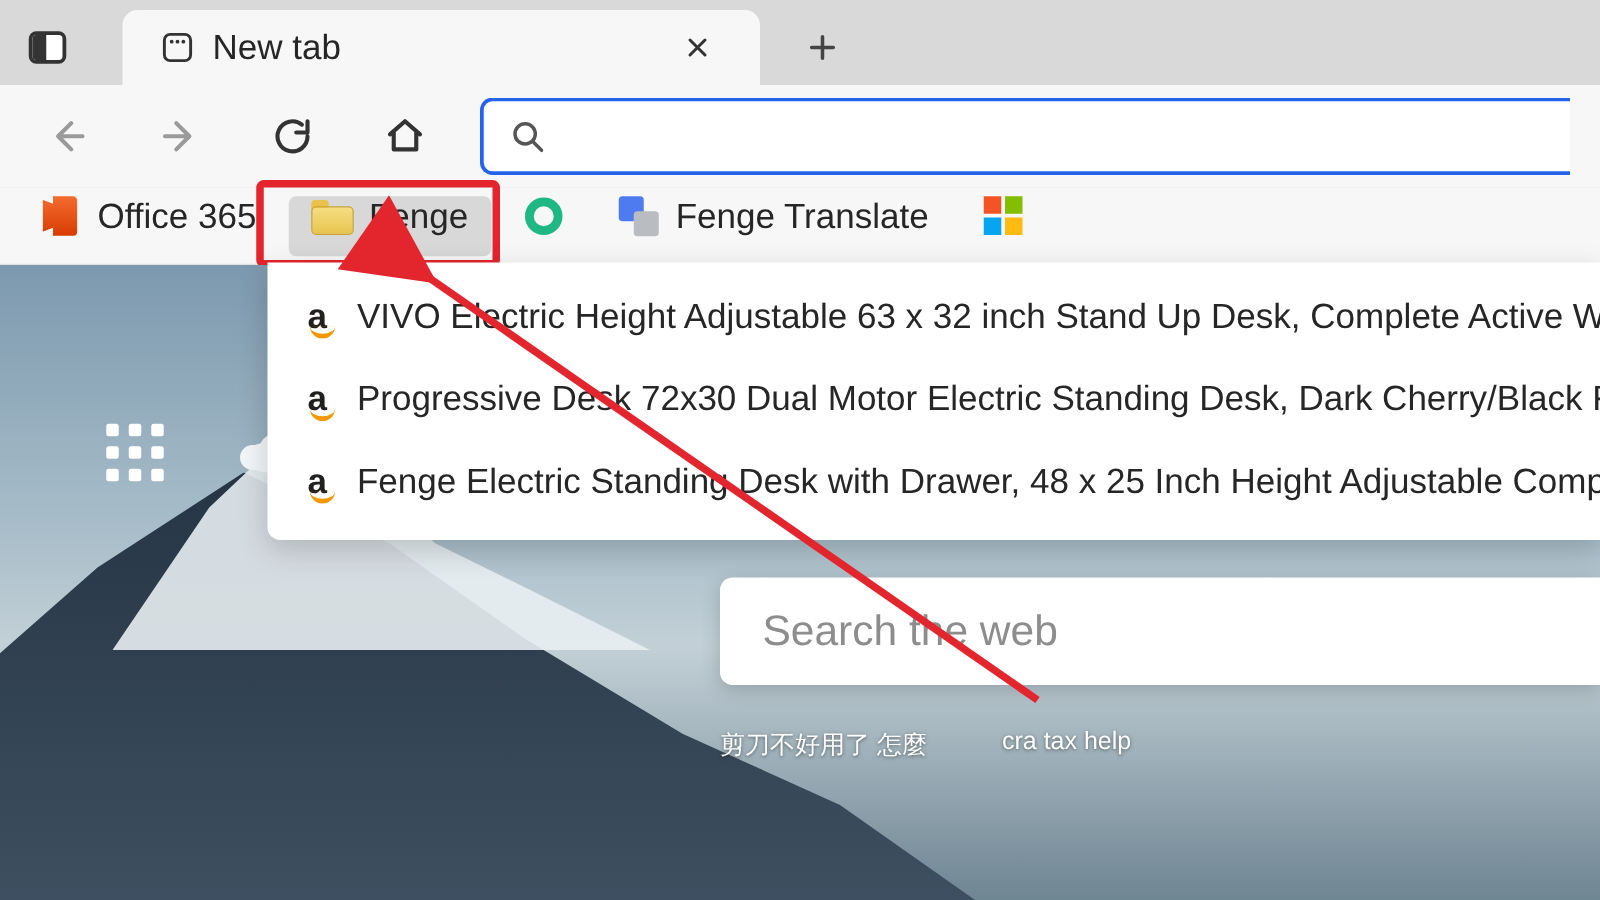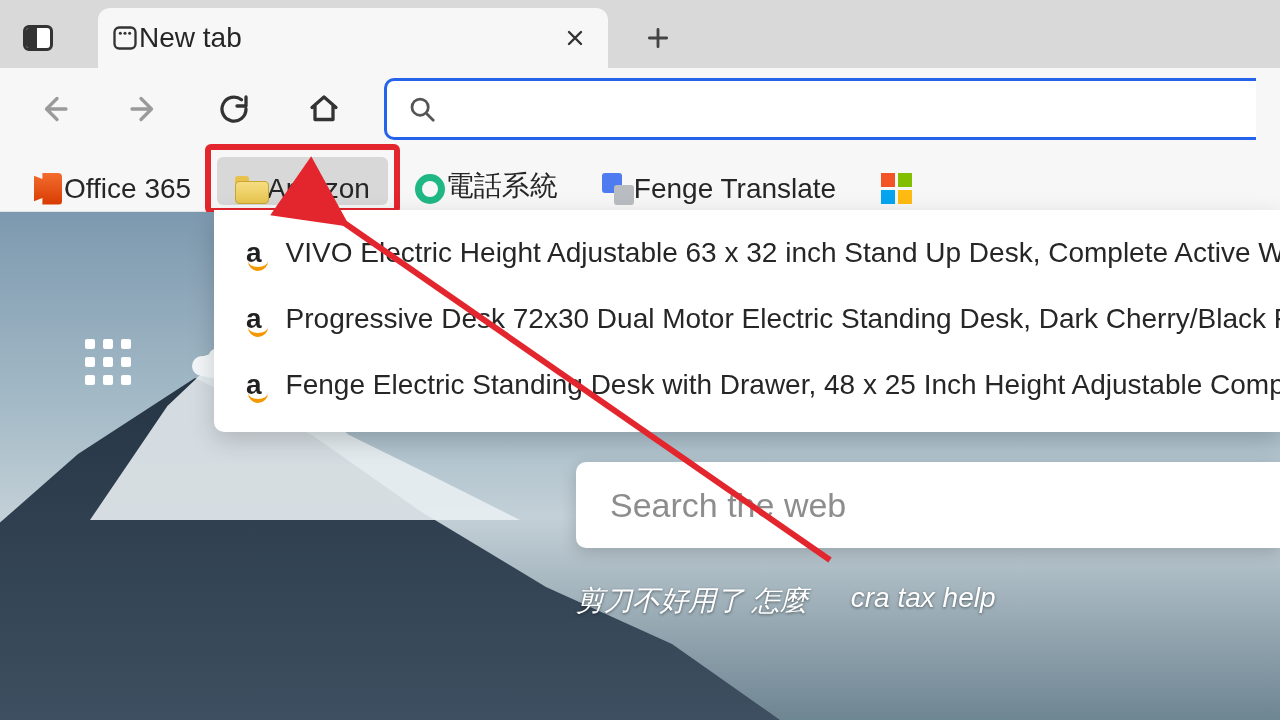--- a/index.html
+++ b/index.html
@@ -9,25 +9,25 @@
   
   .tabstrip {
     display: flex; align-items: flex-end; height: 68px;
     background: #d9d9d9; padding-left: 8px;
   }
   .tabs-btn {
     width: 60px; height: 60px; display: grid; place-items: center;
     border-radius: 8px; margin-right: 30px;
   }
   .tab {
-    display: flex; align-items: center; 
+    display: flex; align-items: center; gap: 14px;
     height: 60px; width: 510px;
     background: #f7f7f7;
     border-top-left-radius: 12px; border-top-right-radius: 12px;
-    padding: 0 13px;
+    padding: 0 30px;
     color: #262626; font-size: 28px;
   }
   .tab .close { margin-left: auto; width: 40px; height: 40px; display: grid; place-items: center; border-radius: 6px; }
   .newtab-btn {
     width: 60px; height: 60px; display: grid; place-items: center;
     margin-left: 20px;
   }
 
   
   .navrow {
@@ -49,21 +49,21 @@
   
   .favbar {
     display: flex; align-items: center;
     height: 62px; background: #f7f7f7;
     border-bottom: 1px solid #e2e2e2;
     padding: 0 14px; gap: 8px;
     font-size: 28px; color: #262626;
     position: relative;
   }
   .fav {
-    display: flex; align-items: flex-end; 
+    display: flex; align-items: flex-start; gap: 14px;
     height: 48px; padding: 0 18px; border-radius: 6px;
     white-space: nowrap;
   }
   .fav.selected {
     background: #d8d8d8;
   }
   .fav .ico { width: 32px; height: 32px; display: grid; place-items: center; }
 
   .highlight-box {
     position: absolute;
@@ -128,23 +128,22 @@
   .searchbox {
     position: absolute; left: 576px; top: 250px; right: 0;
     height: 86px; background: #fff; border-radius: 10px 0 0 10px;
     display: flex; align-items: center; padding: 0 34px;
     font-size: 34px; color: #8d8d8d;
     box-shadow: 0 4px 16px rgba(0,0,0,.18);
   }
 
   .trending {
     position: absolute; left: 576px; top: 370px; right: 0;
-    display: flex; gap: 43px; color: #fff; font-size: 28px;
+    display: flex; gap: 60px; color: #fff; font-size: 20px;
     text-shadow: 0 1px 3px rgba(0,0,0,.5);
-    font-style: italic;
   }
 
   
   .arrow-svg {
     position: absolute; left: 0; top: 0; width: 1280px; height: 720px;
     pointer-events: none; z-index: 40;
   }
 
   
   .folder-ico {
@@ -235,27 +234,26 @@
   <div class="fav">
     <span class="ico">
         <span class="office-ico"></span>
       </span>
     <span>Office 365</span>
   </div>
   <div class="fav selected">
     <span class="ico">
         <span class="folder-ico"></span>
       </span>
-    <span>Amazon</span>
+    <span>Fenge</span>
   </div>
   <div class="fav">
     <span class="ico">
         <span class="green-ring"></span>
       </span>
-    <span>電話系統</span>
   </div>
   <div class="fav">
     <span class="ico">
         <span class="gtrans-ico">
           <span class="a"></span>
           <span class="b"></span>
         </span>
       </span>
     <span>Fenge Translate</span>
   </div>

